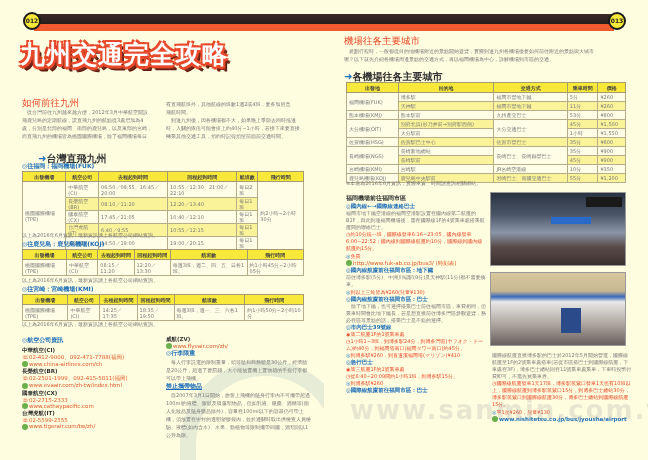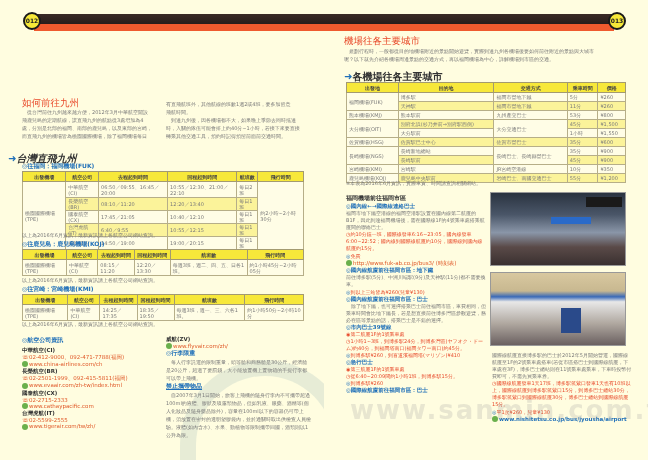--- a/index.html
+++ b/index.html
@@ -35,37 +35,38 @@
 .watermark{position:absolute;left:350px;top:395px;font-size:26px;color:rgba(150,150,150,0.22);font-weight:bold;letter-spacing:2px;white-space:nowrap}
 .arc{position:absolute;left:180px;top:360px;width:170px;height:120px;border:16px solid rgba(120,160,170,0.18);border-bottom:none;border-radius:90px 90px 0 0}
 </style>
 </head>
 <body>
 
 <div class="page left">
   <div class="bar-dark"></div>
   <div class="bar-orange"></div>
   <div class="pgnum">012</div>
+  <div class="big-title">九州交通完全攻略</div>
 
   <div style="position:absolute;left:22px;top:97px;" class="h-sec">如何前往九州</div>
   <div style="position:absolute;left:22px;top:108px;width:140px;">
     <div class="para">　從台灣前往九州越來越方便，2012年3月中華航空開設</div>
     <div class="para">飛鹿兒島的定期航線，讓直飛九州的航點從3處增加為4</div>
     <div class="para">處，分別是北部的福岡、南部的鹿兒島，以及東部的宮崎，</div>
     <div class="para">而直飛九州的機場皆為桃園國際機場，除了福岡機場每日</div>
   </div>
   <div style="position:absolute;left:166px;top:100px;width:145px;">
     <div class="para">有直飛航班外，其他航線的班數1週2或4班，要多加留意</div>
     <div class="para">飛航時間。</div>
     <div class="para">　到達九州後，因各機場都不大，如果晚上季節去同時抵達</div>
     <div class="para">時，入關的隊伍可能會排上約40分~1小時，若接下來要直接</div>
     <div class="para">轉乘其他交通工具，預約時記得預留前面前交通時間。</div>
   </div>
 
-  <div style="position:absolute;left:8px;top:152px;font-style:italic;" class="sub"><span class="arrow">➜</span><span>台灣直飛九州</span></div>
+  <div style="position:absolute;left:38px;top:152px;" class="sub"><span class="arrow">➜</span><span>台灣直飛九州</span></div>
   <div style="position:absolute;left:22px;top:162px;" class="sub-blue">◎<span>往福岡：福岡機場(FUK)</span></div>
 
   <table style="position:absolute;left:22px;top:171px;width:282px;">
     <tbody>
         <tr>
       <th>出發機場</th>
       <th>航空公司</th>
       <th>去程起到時間</th>
       <th>回程起到時間</th>
       <th>航班數</th>

